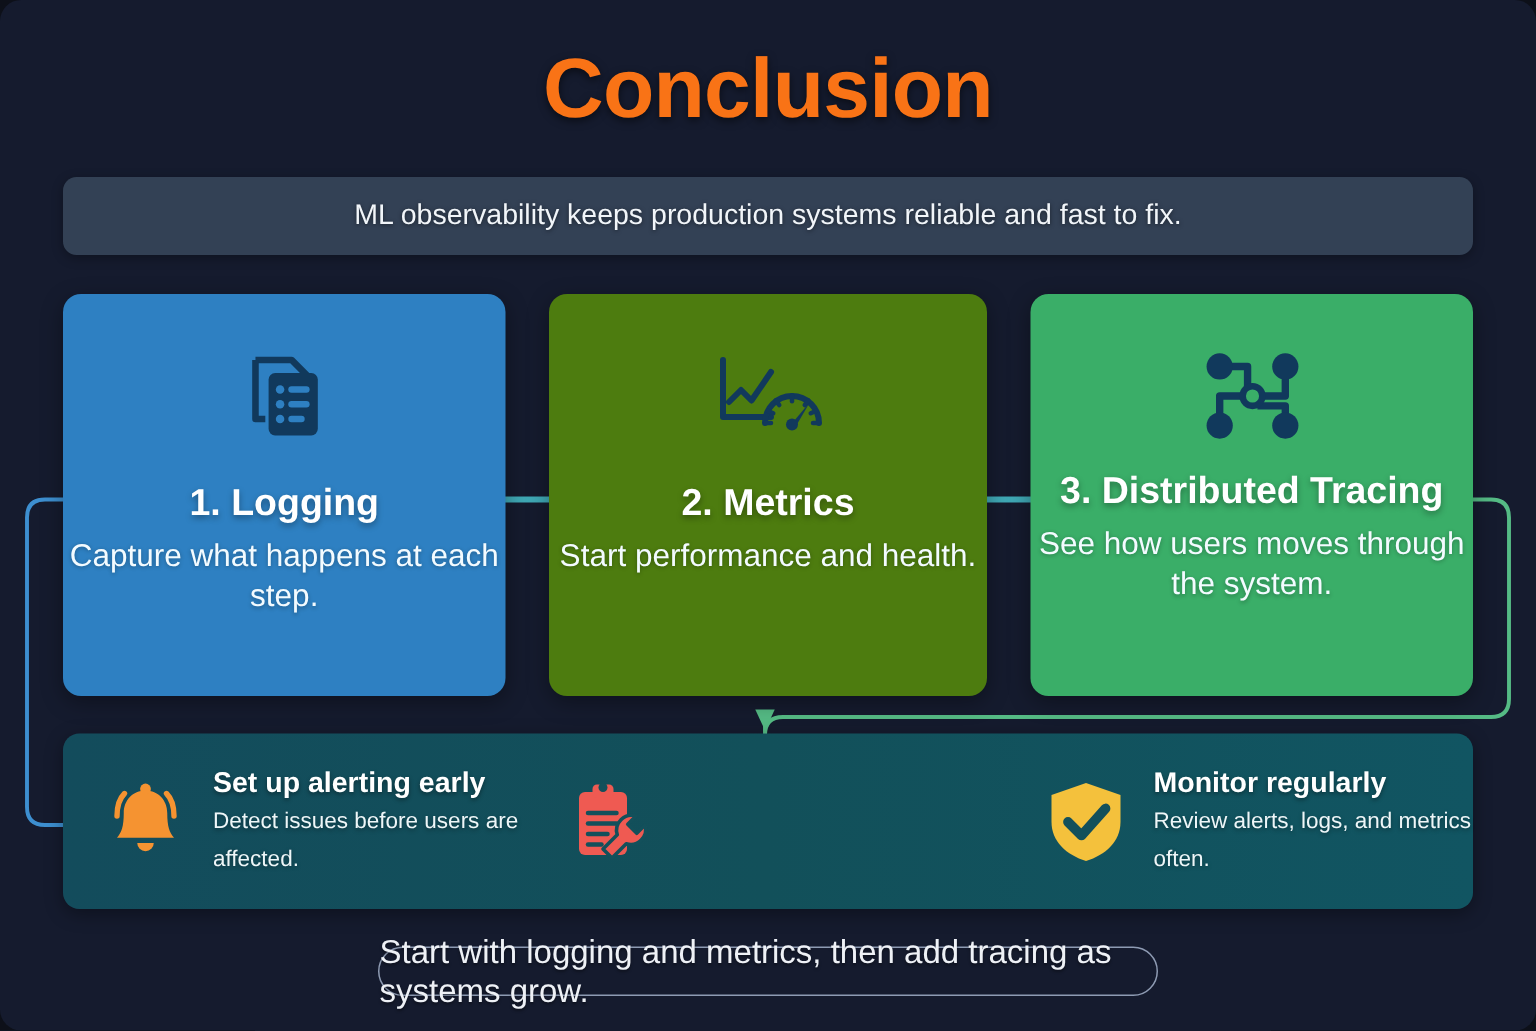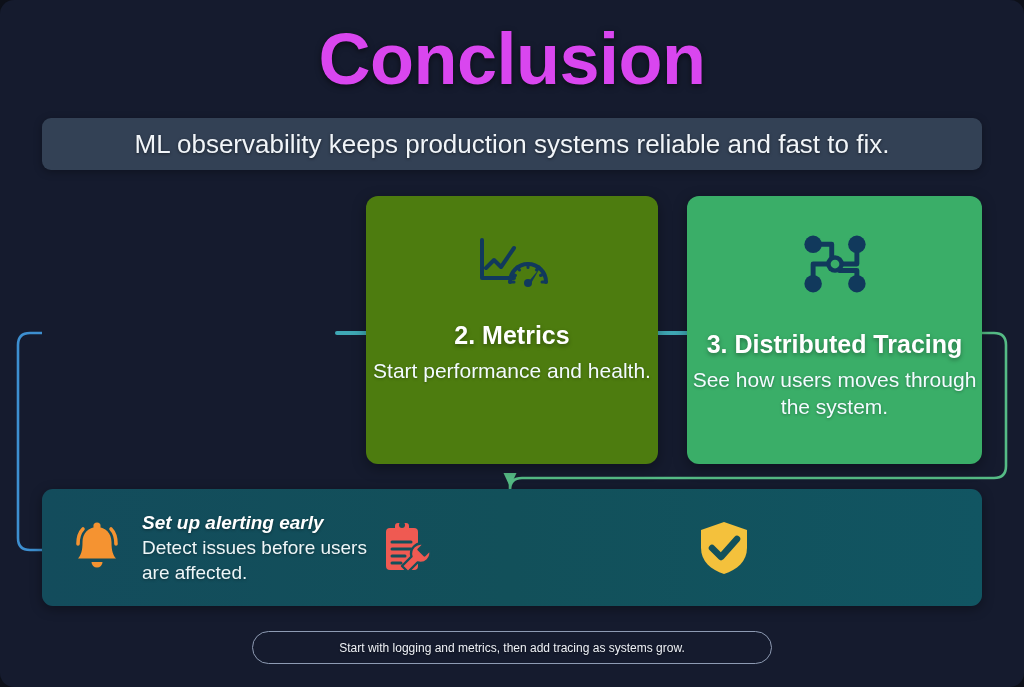--- a/index.html
+++ b/index.html
@@ -15,38 +15,38 @@
     background:#151b2e;
     border-radius:14px;
     overflow:hidden;
     box-sizing:border-box;
   }
 
   
   #title{
     position:absolute;left:0;top:28px;width:1024px;
     text-align:center;
-    font-size:72px;line-height:62px;
+    font-size:56px;line-height:62px;
     font-weight:bold;
-    color:#d946ef;
+    color:#f97316;
     letter-spacing:-0.5px;
     text-shadow:0 2px 6px rgba(0,0,0,.55);
   }
 
   
   #subtitle-banner{
     position:absolute;left:42px;top:118px;
     width:940px;height:52px;
     background:#334155;
     border-radius:9px;
     display:flex;align-items:center;justify-content:center;
     box-shadow:0 2px 8px rgba(0,0,0,.3);
   }
   #subtitle-banner .txt{
-    font-size:26px;color:#f1f5f9;font-weight:400;
+    font-size:19px;color:#f1f5f9;font-weight:400;
     text-shadow:0 1px 3px rgba(0,0,0,.5);
   }
 
   
   #connectors{
     position:absolute;left:0;top:0;width:1024px;height:687px;
     pointer-events:none;
   }
 
   
@@ -59,21 +59,21 @@
     padding-top:26px;
   }
   #card-1{left:42px;width:295px;background:#2e80c2;}
   #card-2{left:366px;width:292px;background:#4d7c0f;}
   #card-3{left:687px;width:295px;background:#3aae68;}
 
   .step-icon{ height:84px;display:flex;align-items:center;justify-content:center; }
   .step-title{
     font-size:25px;font-weight:bold;color:#ffffff;
     text-align:center;line-height:30px;
-    margin-top:23px;
+    margin-top:6px;
     text-shadow:0 2px 4px rgba(0,0,0,.35);
   }
   .step-desc{
     font-size:21px;color:#f3fbff;
     text-align:center;line-height:27px;
     margin-top:7px;
     text-shadow:0 1px 3px rgba(0,0,0,.3);
   }
   #card-1 .step-title{margin-top:14px;}
   #card-2 .step-title{margin-top:14px;}
@@ -98,38 +98,37 @@
   .practice-icon{
     width:66px;min-width:66px;height:66px;
     display:flex;align-items:center;justify-content:center;
     margin-right:12px;
   }
   .practice-text{display:flex;flex-direction:column;justify-content:center;}
   .practice-title{
     font-size:19px;font-weight:bold;color:#ffffff;
     line-height:25px;
     text-shadow:0 1px 3px rgba(0,0,0,.4);
-    font-style:italic;
   }
   .practice-desc{
-    font-size:19px;color:#eef6f8;line-height:25px;
+    font-size:15px;color:#eef6f8;line-height:25px;
     text-shadow:0 1px 3px rgba(0,0,0,.35);
   }
 
   
   #footer-pill{
     position:absolute;left:252px;top:631px;
     width:520px;height:33px;
     border:1.6px solid #8e9bb3;
     border-radius:17px;
     display:flex;align-items:center;justify-content:center;
     box-sizing:border-box;
   }
   #footer-pill .txt{
-    font-size:12px;color:#eef1f6;
+    font-size:22px;color:#eef1f6;
     text-shadow:0 1px 2px rgba(0,0,0,.4);
   }
 </style>
 </head>
 <body>
 
 <div id="slide">
 
   <div id="title">Conclusion</div>
 
@@ -143,20 +142,39 @@
 
     <line x1="658" y1="333" x2="687" y2="333" stroke="#3fa8b5" stroke-width="4" stroke-linecap="round"></line>
 
     <path d="M 42 333 L 30 333 Q 18 333 18 345 L 18 538 Q 18 550 30 550 L 48 550" fill="none" stroke="#3d8fd0" stroke-width="2.6" stroke-linejoin="round"></path>
     <polygon points="48,543.5 60,550 48,556.5" fill="#3d8fd0"></polygon>
 
     <path d="M 982 333 L 994 333 Q 1006 333 1006 345 L 1006 466 Q 1006 478 994 478 L 522 478 Q 510 478 510 490 L 510 474" fill="none" stroke="#55bb85" stroke-width="2.6" stroke-linejoin="round"></path>
     <polygon points="503.5,473 516.5,473 510,487" fill="#55bb85"></polygon>
   </svg>
 
+  <div class="step-card" id="card-1">
+    <div class="step-icon">
+      <svg width="70" height="70" viewBox="0 0 64 64">
+        <g fill="none" stroke="#11395c" stroke-width="4" stroke-linejoin="round">
+          <path d="M14 10 h22 l10 10 v8" fill="#2e80c2"></path>
+          <path d="M14 10 v36 h6"></path>
+        </g>
+        <rect x="22" y="18" width="30" height="38" rx="4" fill="#11395c"></rect>
+        <circle cx="29" cy="28" r="2.6" fill="#2e80c2"></circle>
+        <circle cx="29" cy="37" r="2.6" fill="#2e80c2"></circle>
+        <circle cx="29" cy="46" r="2.6" fill="#2e80c2"></circle>
+        <rect x="34" y="26" width="13" height="4" rx="2" fill="#2e80c2"></rect>
+        <rect x="34" y="35" width="13" height="4" rx="2" fill="#2e80c2"></rect>
+        <rect x="34" y="44" width="10" height="4" rx="2" fill="#2e80c2"></rect>
+      </svg>
+    </div>
+    <div class="step-title">1. Logging</div>
+    <div class="step-desc">Capture what happens at each step.</div>
+  </div>
 
   <div class="step-card" id="card-2">
     <div class="step-icon">
       <svg width="84" height="70" viewBox="0 0 84 64">
         <g fill="none" stroke="#11395c" stroke-width="4" stroke-linecap="round" stroke-linejoin="round">
           <path d="M12 8 V46 H44"></path>
           <polyline points="16,36 24,28 31,35 44,16"></polyline>
         </g>
         <g fill="none" stroke="#11395c" stroke-width="4" stroke-linecap="round">
           <path d="M40 50 A18 18 0 0 1 76 50"></path>
@@ -237,20 +255,24 @@
       </div>
     </div>
 
     <div class="practice" id="practice-2">
       <div class="practice-icon">
         <svg width="54" height="58" viewBox="0 0 54 58">
           <path d="M27 3 L50 11 v18 C50 42 40 51 27 55 C14 51 4 42 4 29 V11 Z" fill="#f4c13c"></path>
           <polyline points="15,29 24,38 40,20" fill="none" stroke="#13505b" stroke-width="6.5" stroke-linecap="round" stroke-linejoin="round"></polyline>
         </svg>
       </div>
+      <div class="practice-text">
+        <span class="practice-title">Monitor regularly</span>
+        <span class="practice-desc">Review alerts, logs, and metrics often.</span>
+      </div>
     </div>
 
   </div>
 
   <div id="footer-pill">
     <span class="txt">Start with logging and metrics, then add tracing as systems grow.</span>
   </div>
 
 </div>
 

